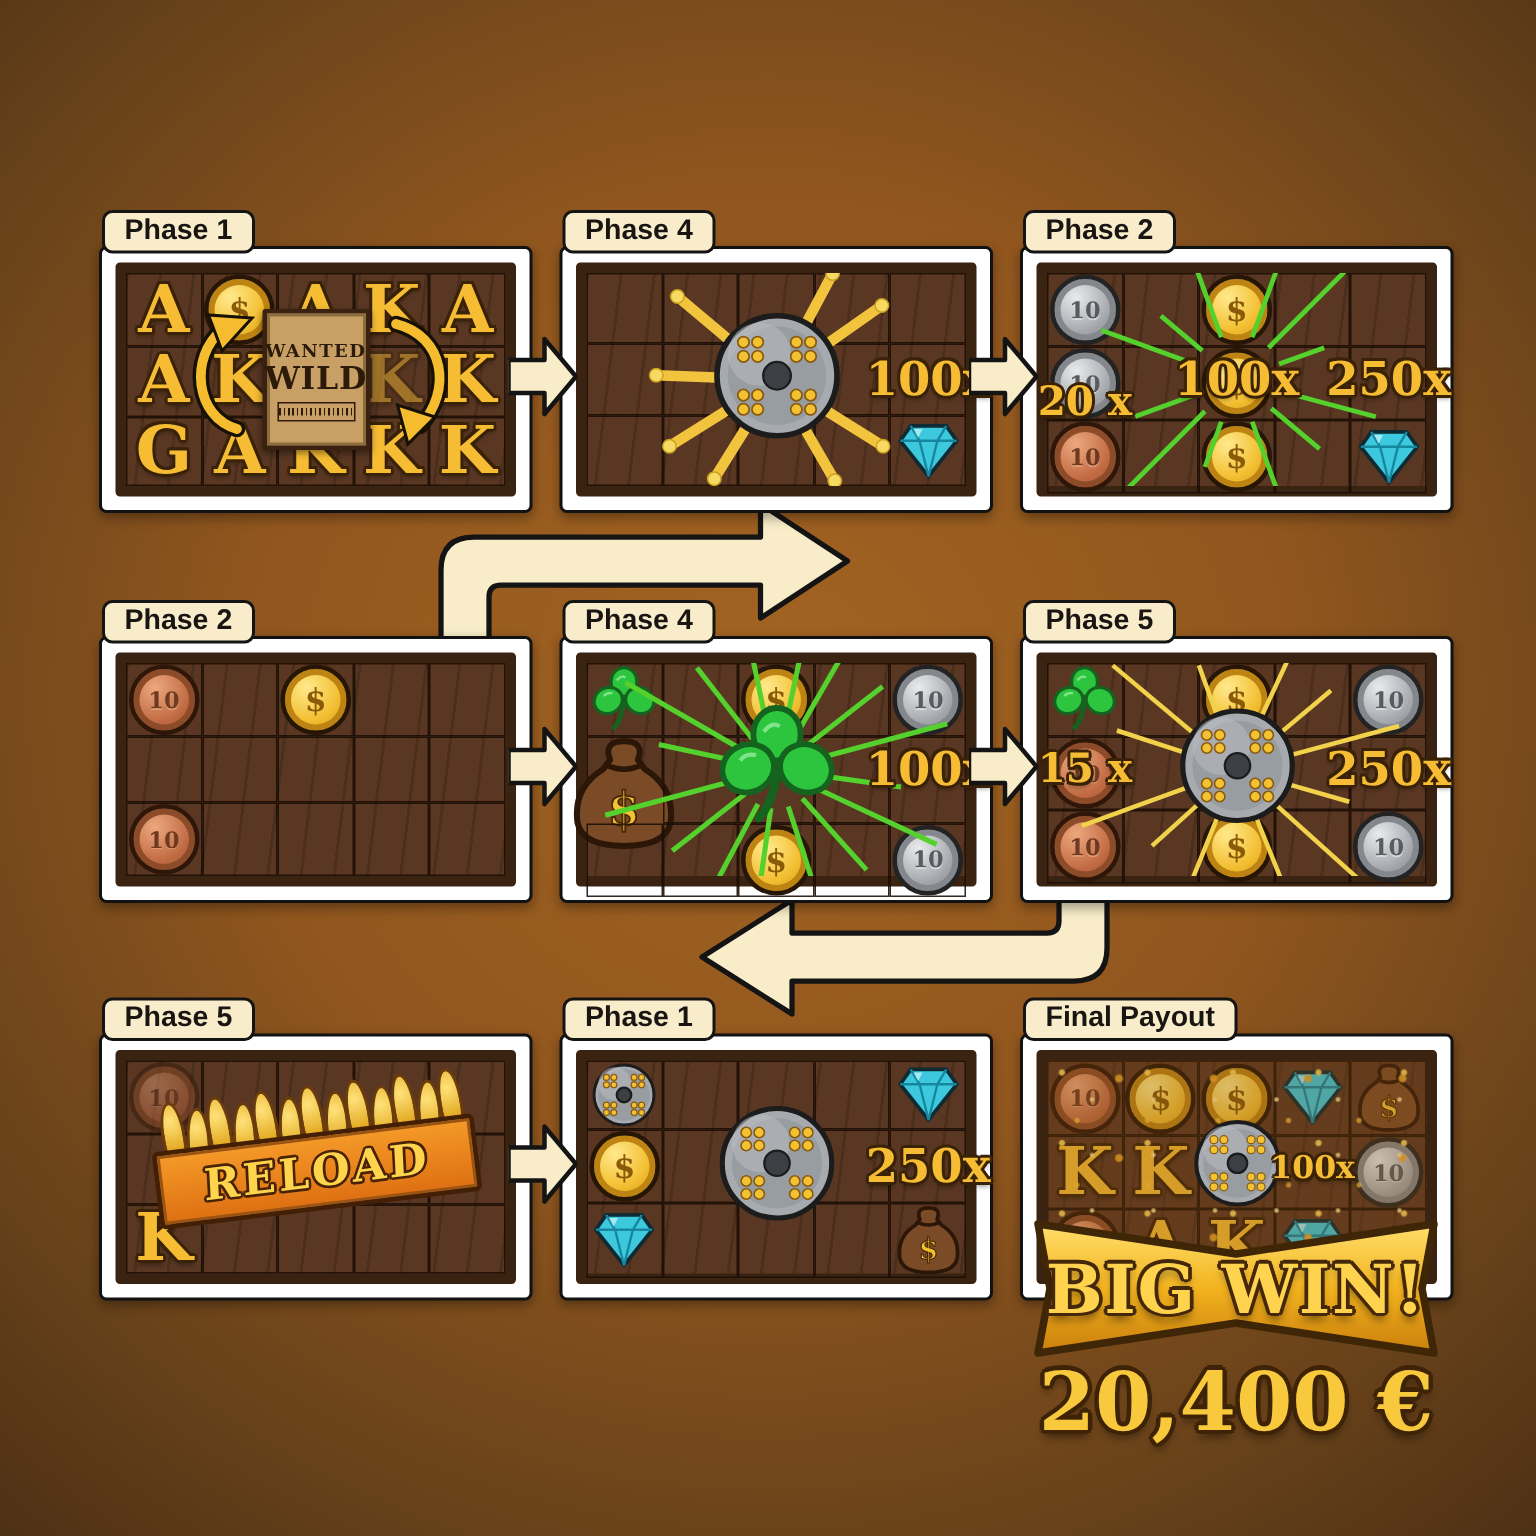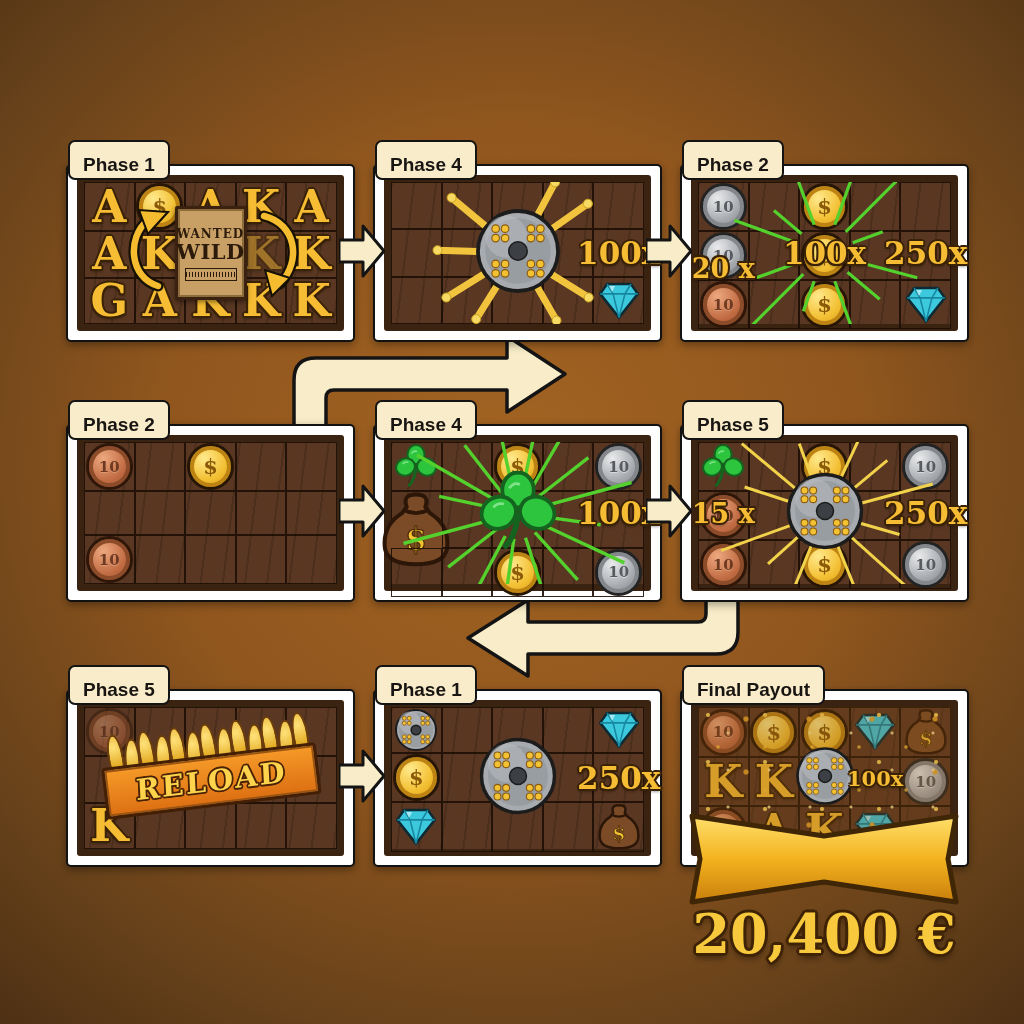--- a/index.html
+++ b/index.html
@@ -5,21 +5,21 @@
   html,body{margin:0;padding:0;}
   body{
     width:1024px;height:1024px;position:relative;overflow:hidden;
     background:radial-gradient(ellipse 82% 78% at 50% 45%, #a36422 0%, #90561e 42%, #66411a 74%, #452a12 100%);
     font-family:"Liberation Sans", sans-serif;
   }
   
   .panel{position:absolute;width:285px;height:174px;background:#ffffff;border:2px solid #121212;
          border-radius:5px;box-shadow:0 3px 8px rgba(0,0,0,.35);z-index:2;}
   .tab{position:absolute;top:-26px;left:0px;background:#f8ecca;border:2.5px solid #141414;border-radius:7px;
-       padding:12px 13px 2px 13px;font-size:19px;font-weight:bold;color:#181512;z-index:6;white-space:nowrap;}
+       padding:1px 13px 2px 13px;font-size:19px;font-weight:bold;color:#181512;z-index:6;white-space:nowrap;}
   .wood{position:absolute;left:9px;top:9px;right:9px;bottom:9px;border:7px solid #3b2312;border-radius:3px;
         background-color:#593723;
         background-image:repeating-linear-gradient(97deg, rgba(25,12,4,.20) 0 2px, transparent 2px 11px,
                          rgba(90,55,25,.25) 11px 13px, transparent 13px 22px);}
   .grid{position:absolute;inset:0;display:grid;grid-template-columns:repeat(5,1fr);grid-template-rows:repeat(3,1fr);}
   .cell{border:1.6px solid rgba(28,14,5,.9);display:flex;align-items:center;justify-content:center;position:relative;z-index:1;}
   .rays{position:absolute;inset:0;width:100%;height:100%;z-index:3;pointer-events:none;}
   .centersym{position:absolute;left:50%;top:50%;transform:translate(-50%,-50%);z-index:4;}
   .badge{position:absolute;transform:translate(-50%,-50%);z-index:5;font-family:"DejaVu Serif",serif;font-weight:bold;white-space:nowrap;}
   .badge.lg{font-size:31px;} .badge.md{font-size:27px;} .badge.sm{font-size:21px;}
@@ -764,14 +764,15 @@
   <svg viewBox="0 0 276 102">
     <defs>
       <linearGradient id="bw" x1="0" y1="0" x2="0" y2="1">
         <stop offset="0" stop-color="#ffdf6b"></stop>
           <stop offset=".5" stop-color="#f3b31f"></stop>
           <stop offset="1" stop-color="#c97f0c"></stop>
       </linearGradient>
     </defs>
     <path d="M6,8 L138,28 L270,8 L262,51 L270,94 L138,74 L6,94 L14,51 Z M6,8" fill="url(#bw)" stroke="#3f2607" stroke-width="5" stroke-linejoin="round"></path>
   </svg>
+  <div id="bigwin-text">BIG WIN!</div>
 </div>
 <div id="amount">20,400 €</div>
 
 </body></html>

